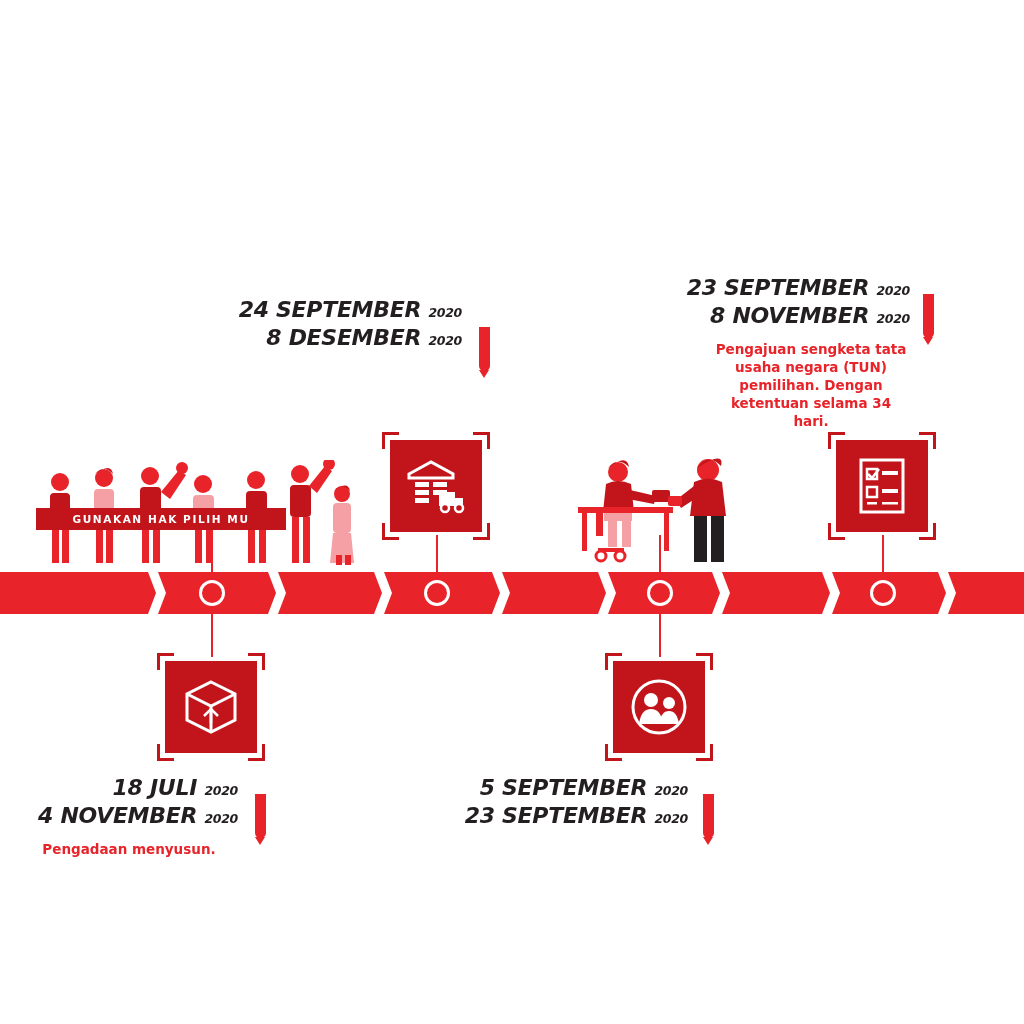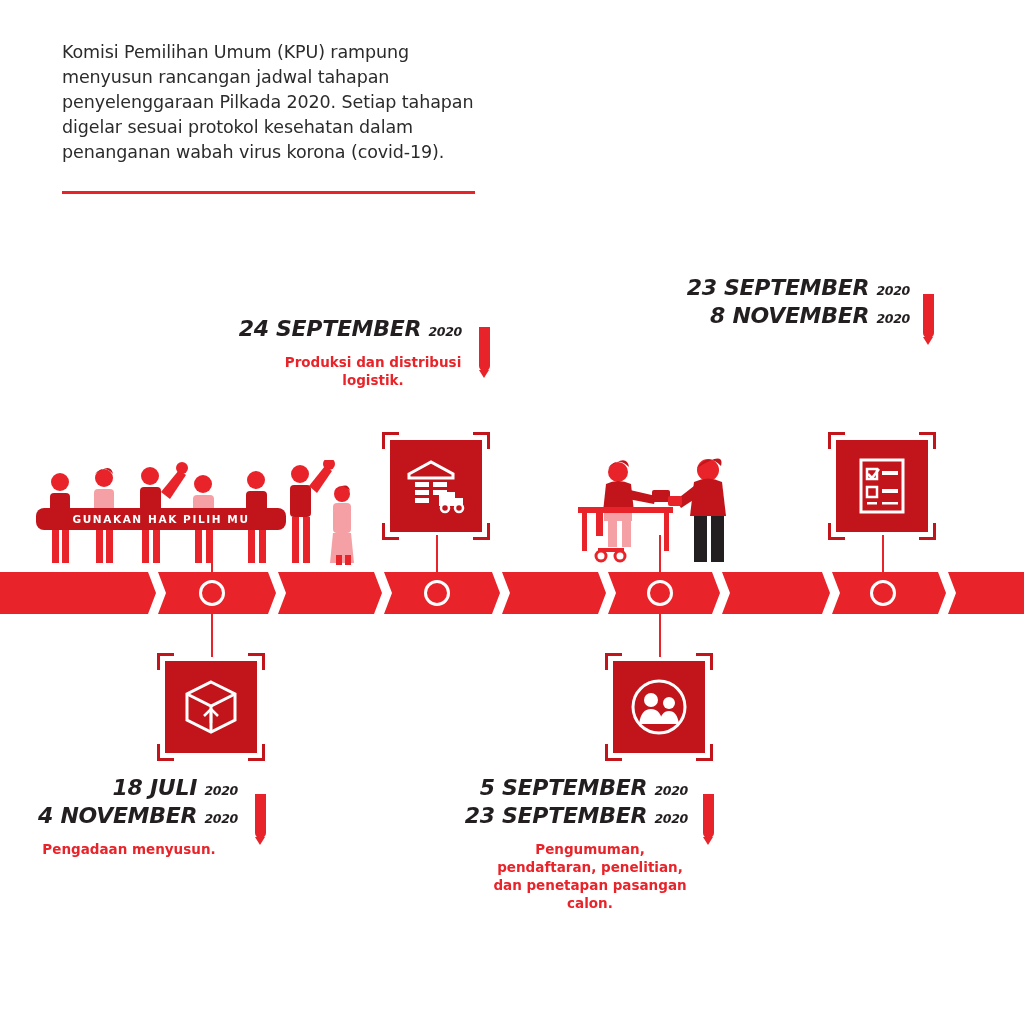--- a/index.html
+++ b/index.html
@@ -98,32 +98,27 @@
 
   
   .illu{position:absolute;}
   .banner{
     position:absolute;
     background:#c2151b;
     color:#ffffff;
     font-size:10.5px;font-weight:bold;letter-spacing:1.6px;
     display:flex;align-items:center;justify-content:center;
     font-family:"DejaVu Sans", sans-serif;
-    border-radius:8px;
   }
 </style>
 </head>
 <body>
 
 <div class="canvas">
 
-  <div class="intro">
-    <p>Komisi Pemilihan Umum (KPU) rampung menyusun rancangan jadwal tahapan penyelenggaraan Pilkada 2020. Setiap tahapan digelar sesuai protokol kesehatan dalam penanganan wabah virus korona (covid-19).</p>
-    <div class="rule"></div>
-  </div>
 
   <div class="bar">
     <div class="notch" style="left:148px"></div>
     <div class="notch" style="left:268px"></div>
     <div class="notch" style="left:374px"></div>
     <div class="notch" style="left:492px"></div>
     <div class="notch" style="left:598px"></div>
     <div class="notch" style="left:712px"></div>
     <div class="notch" style="left:822px"></div>
     <div class="notch" style="left:938px"></div>
@@ -291,42 +286,46 @@
       <svg width="62" height="62" viewBox="0 0 62 62">
         <circle cx="31" cy="31" r="26" fill="none" stroke="#ffffff" stroke-width="3"></circle>
         <circle cx="23" cy="24" r="7" fill="#ffffff"></circle>
         <path d="M11 48 q2 -15 12 -15 q10 0 12 15z" fill="#ffffff"></path>
         <circle cx="41" cy="27" r="6" fill="#ffffff"></circle>
         <path d="M31 48 q2 -13 10 -13 q8 0 10 13z" fill="#ffffff"></path>
       </svg>
     </div>
   </div>
 
-  <div class="label align-right" style="left:212px;top:316px;width:250px">
+  <div class="label align-right" style="left:212px;top:297px;width:250px">
     <div class="dates">
       <div class="dline">
         <span>24 SEPTEMBER</span>
         <span class="yr">2020</span>
       </div>
-    </div>
-    <div class="desc align-center" style="margin-left:72px">Produksi dan distribusi logistik.</div>
+      <div class="dline">
+        <span>8 DESEMBER</span>
+        <span class="yr">2020</span>
+      </div>
+    </div>
   </div>
   <div class="dropmark" style="left:479px;top:327px"></div>
 
   <div class="label align-right" style="left:660px;top:275px;width:250px">
     <div class="dates">
       <div class="dline">
         <span>23 SEPTEMBER</span>
         <span class="yr">2020</span>
       </div>
       <div class="dline">
         <span>8 NOVEMBER</span>
         <span class="yr">2020</span>
       </div>
     </div>
+    <div class="desc align-center" style="margin-left:52px;width:198px">Pengajuan sengketa tata usaha negara (TUN) pemilihan. Dengan ketentuan selama 34 hari.</div>
   </div>
   <div class="dropmark" style="left:923px;top:294px"></div>
 
   <div class="label align-right" style="left:-10px;top:775px;width:248px">
     <div class="dates">
       <div class="dline">
         <span>18 JULI</span>
         <span class="yr">2020</span>
       </div>
       <div class="dline">
@@ -342,17 +341,16 @@
     <div class="dates">
       <div class="dline">
         <span>5 SEPTEMBER</span>
         <span class="yr">2020</span>
       </div>
       <div class="dline">
         <span>23 SEPTEMBER</span>
         <span class="yr">2020</span>
       </div>
     </div>
-    <div class="desc align-center" style="margin-left:52px;width:196px">Pengumuman, pendaftaran, penelitian, dan penetapan pasangan calon.</div>
   </div>
   <div class="dropmark" style="left:703px;top:794px"></div>
 
 </div>
 
 </body></html>

